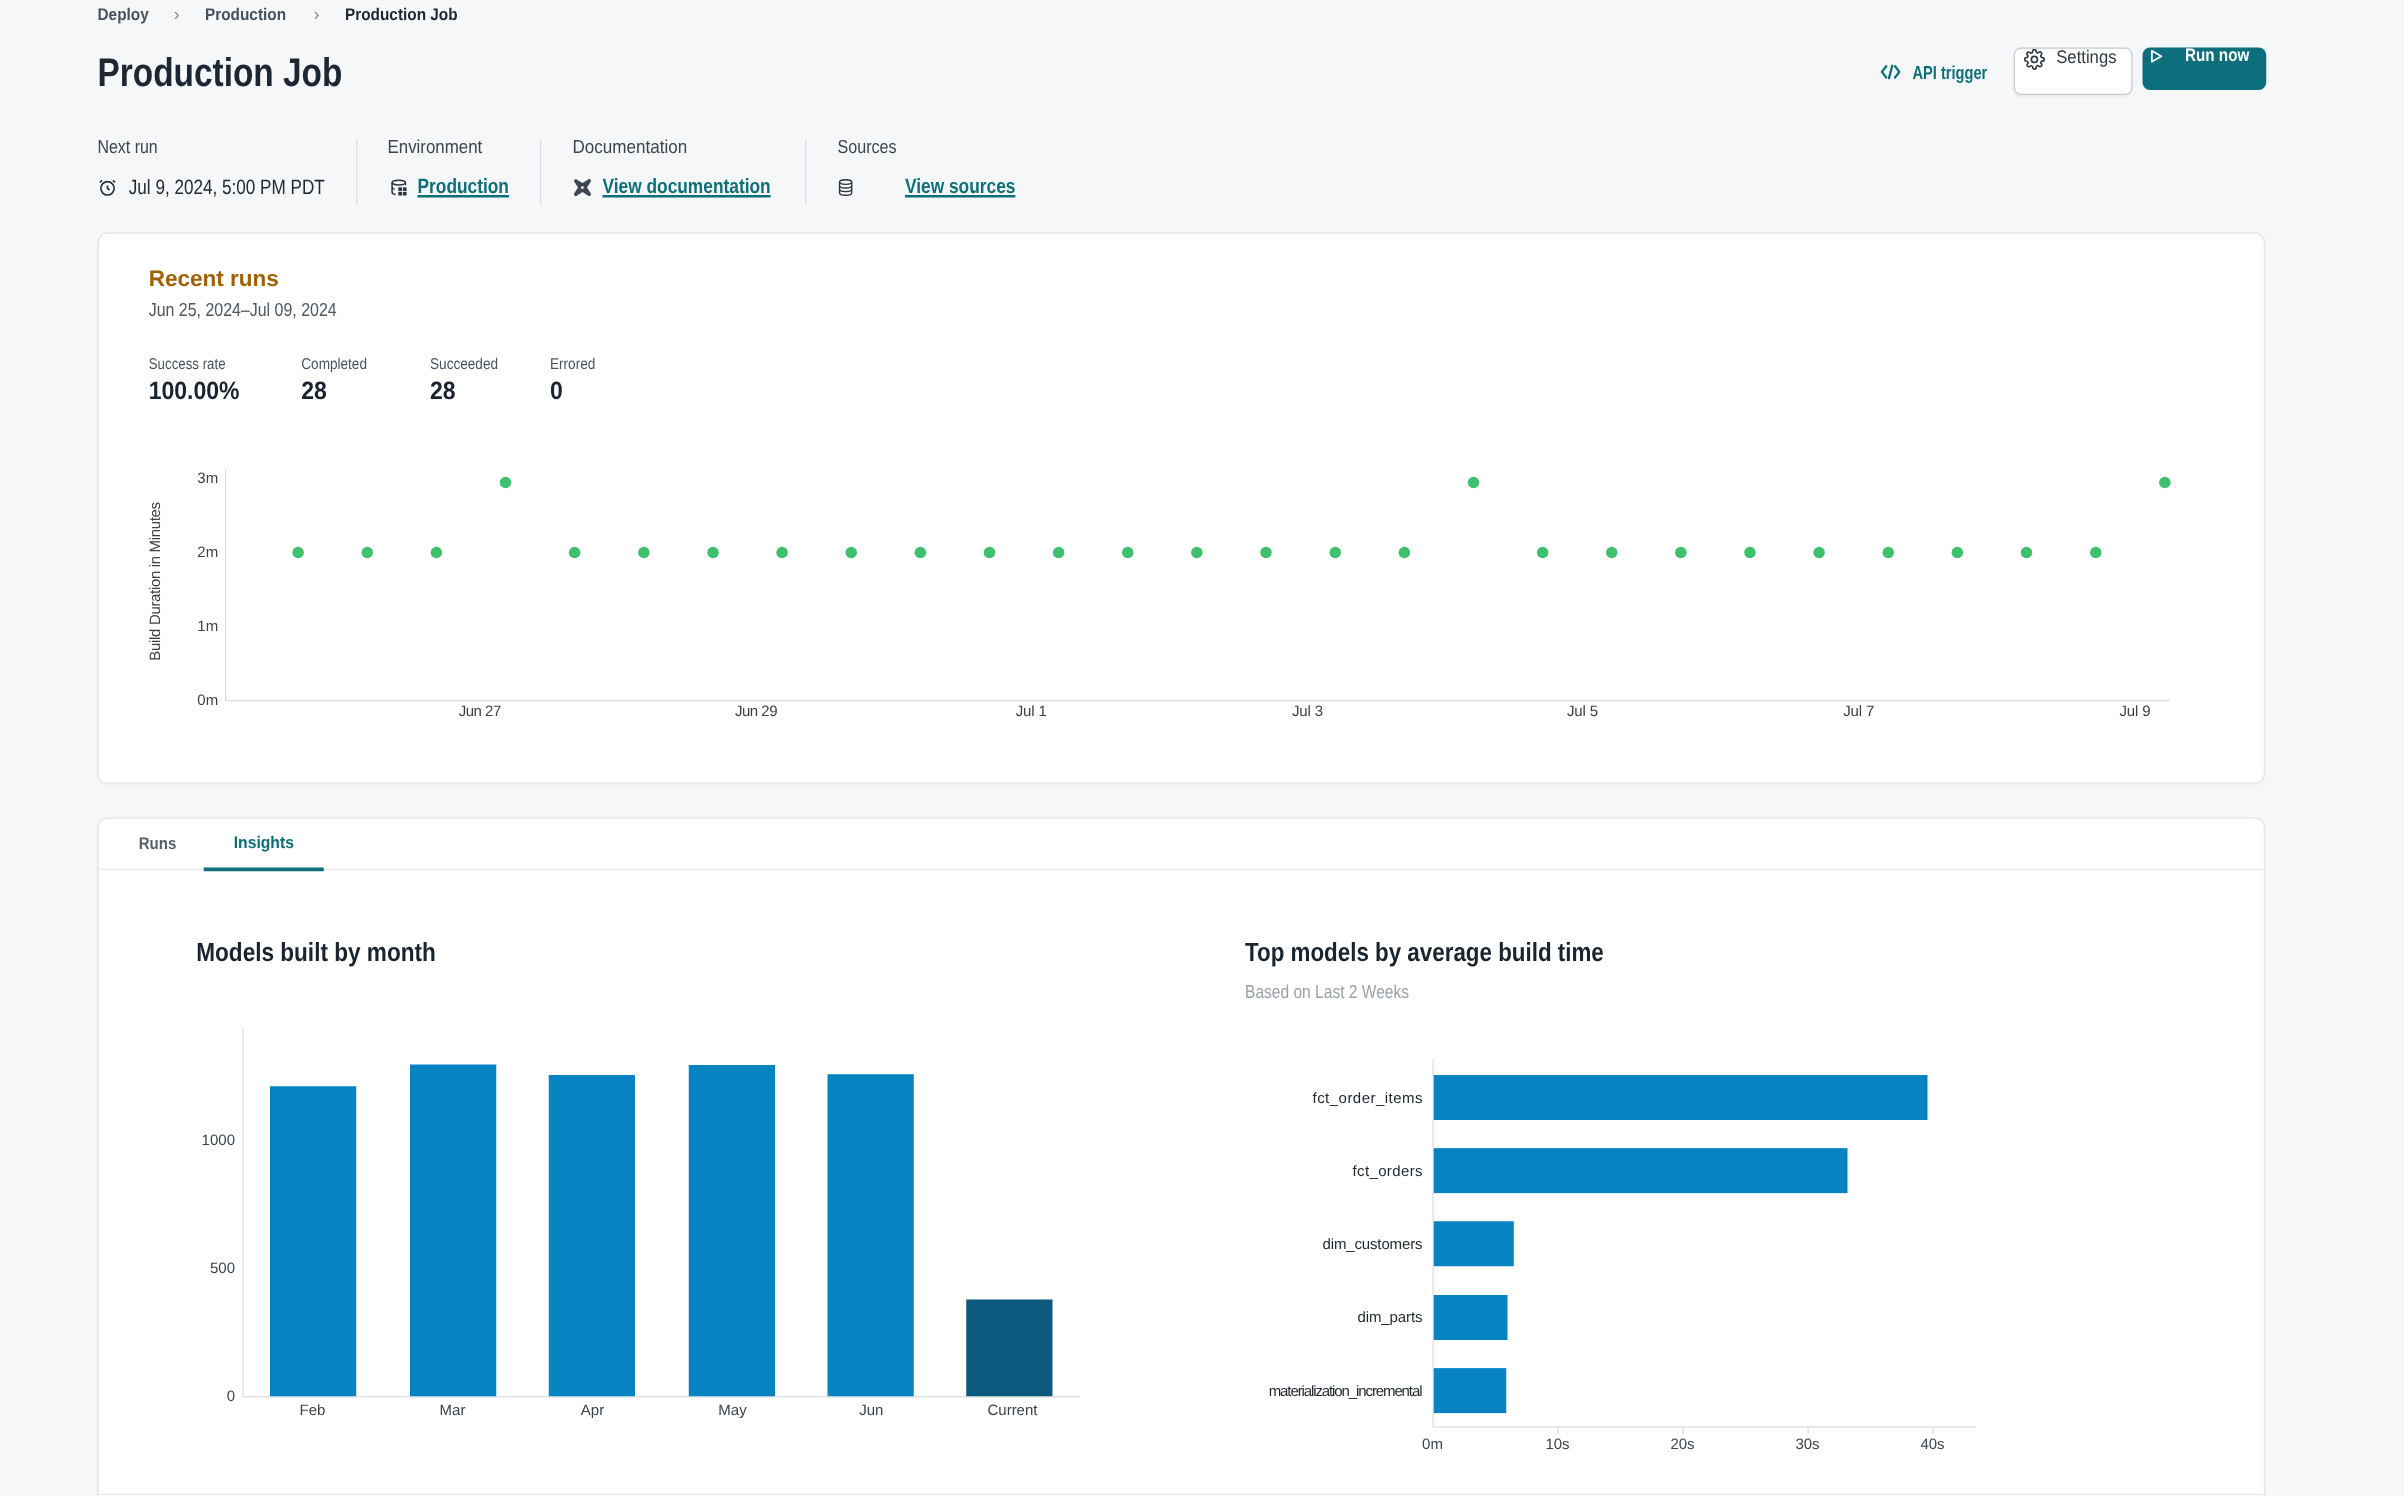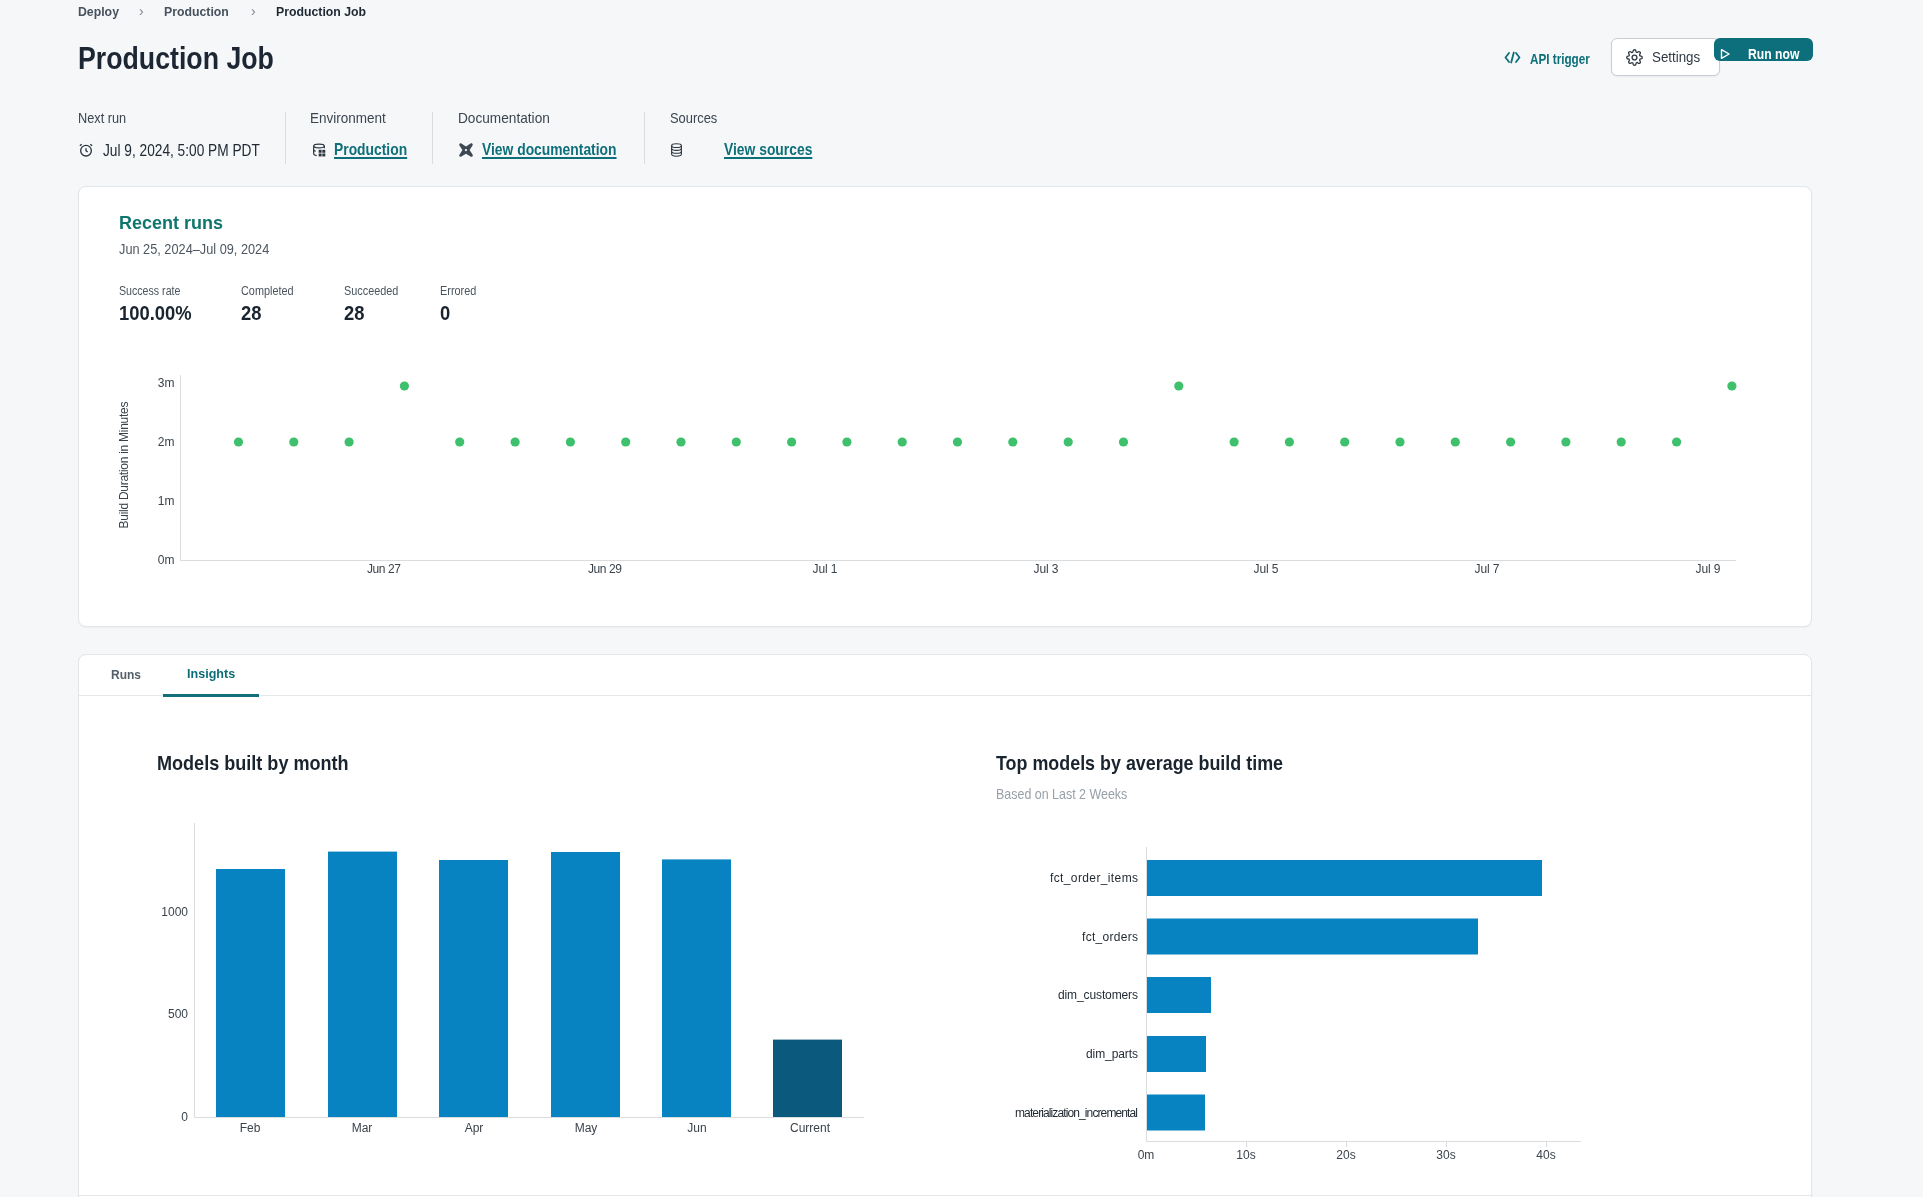--- a/index.html
+++ b/index.html
@@ -22,29 +22,29 @@
 
 <div class="abs" style="left:78px; top:42px; font-size:32px; font-weight:700; color:#1c2733; transform:scaleX(0.835); transform-origin:0 0;">Production Job</div>
 
 <svg class="abs" style="left:1504px; top:51px;" width="17" height="13" viewBox="0 0 17 13" fill="none" stroke="#0c6f79" stroke-width="1.8" stroke-linecap="round" stroke-linejoin="round">
   <path d="M5 2 L1.5 6.5 L5 11"></path>
     <path d="M12 2 L15.5 6.5 L12 11"></path>
     <path d="M9.8 1.5 L7.2 11.5"></path>
 </svg>
 <div class="abs" style="left:1530px; top:51px; font-size:15px; font-weight:600; color:#0c6f79; transform:scaleX(0.78); transform-origin:0 0;">API trigger</div>
 
-<div class="abs" style="left:1611px; top:38px; width:109px; height:38px; background:#fff; border:1px solid #c7cdd2; border-radius:6px; display:flex; align-items:center; justify-content:center; gap:9px; box-shadow:0 1px 2px rgba(20,30,40,0.06);">
+<div class="abs" style="left:1611px; top:38px; width:95px; height:38px; background:#fff; border:1px solid #c7cdd2; border-radius:6px; display:flex; align-items:flex-start; justify-content:center; gap:9px; box-shadow:0 1px 2px rgba(20,30,40,0.06);">
   <svg width="17" height="17" viewBox="0 0 24 24" fill="none" stroke="#333e48" stroke-width="1.9">
     <circle cx="12" cy="12" r="3.4"></circle>
     <path d="M19.4 15a1.6 1.6 0 0 0 .33 1.82l.06.06a2 2 0 1 1-2.83 2.83l-.06-.06a1.6 1.6 0 0 0-1.82-.33 1.6 1.6 0 0 0-1 1.51V21a2 2 0 1 1-4 0v-.09a1.6 1.6 0 0 0-1-1.51 1.6 1.6 0 0 0-1.82.33l-.06.06a2 2 0 1 1-2.83-2.83l.06-.06a1.6 1.6 0 0 0 .33-1.82 1.6 1.6 0 0 0-1.51-1H3a2 2 0 1 1 0-4h.09a1.6 1.6 0 0 0 1.51-1 1.6 1.6 0 0 0-.33-1.82l-.06-.06a2 2 0 1 1 2.83-2.83l.06.06a1.6 1.6 0 0 0 1.82.33h.09a1.6 1.6 0 0 0 1-1.51V3a2 2 0 1 1 4 0v.09a1.6 1.6 0 0 0 1 1.51 1.6 1.6 0 0 0 1.82-.33l.06-.06a2 2 0 1 1 2.83 2.83l-.06.06a1.6 1.6 0 0 0-.33 1.82V9a1.6 1.6 0 0 0 1.51 1H21a2 2 0 1 1 0 4h-.09a1.6 1.6 0 0 0-1.51 1z"></path>
   </svg>
   <span class="sx" style="font-size:14.5px; color:#2f3a44; transform:scaleX(0.92);">Settings</span>
 </div>
 
-<div class="abs" style="left:1714px; top:38px; width:99px; height:23px; background:#0d6f7c; border-radius:6px; display:flex; align-items:flex-end; justify-content:center; gap:16px;">
+<div class="abs" style="left:1714px; top:38px; width:99px; height:34px; background:#0d6f7c; border-radius:6px; display:flex; align-items:flex-start; justify-content:center; gap:16px;">
   <svg width="14" height="14" viewBox="0 0 24 24" fill="none" stroke="#fff" stroke-width="2.4" stroke-linejoin="round">
     <path d="M6 4.5 L19 12 L6 19.5 Z"></path>
   </svg>
   <span class="sx" style="font-size:14.5px; color:#fff; font-weight:600; transform:scaleX(0.84);">Run now</span>
 </div>
 
 <div class="abs" style="left:78px; top:110px; font-size:15px; color:#3b4651; transform:scaleX(0.85); transform-origin:0 0;">Next run</div>
 <svg class="abs" style="left:78px; top:142px;" width="16" height="16" viewBox="0 0 24 24" fill="none" stroke="#2a3440" stroke-width="2">
   <circle cx="12" cy="13" r="8"></circle>
   <path d="M12 9.5V13l2.5 2"></path>
@@ -80,21 +80,21 @@
 
 <div class="abs" style="left:670px; top:110px; font-size:15px; color:#3b4651; transform:scaleX(0.86); transform-origin:0 0;">Sources</div>
 <svg class="abs" style="left:670px; top:142px;" width="13" height="16" viewBox="0 0 24 26" fill="none" stroke="#2a3440" stroke-width="2">
   <ellipse cx="12" cy="5" rx="9" ry="3.4"></ellipse>
   <path d="M3 5v16c0 1.9 4 3.4 9 3.4s9-1.5 9-3.4V5"></path>
   <path d="M21 10.3c0 1.9-4 3.4-9 3.4s-9-1.5-9-3.4M21 15.6c0 1.9-4 3.4-9 3.4s-9-1.5-9-3.4"></path>
 </svg>
 <div class="abs" style="left:724px; top:140px; line-height:19px;"><a class="lnk">View sources</a></div>
 
 <div class="card" style="left:78px; top:186px; width:1734px; height:441px;">
-  <div class="abs" style="left:40px; top:27px; font-size:18px; font-weight:700; color:#0f766e;">Recent runs</div>
+  <div class="abs" style="left:40px; top:27px; font-size:18px; font-weight:700; color:#a16207;">Recent runs</div>
   <div class="abs" style="left:40px; top:54px; font-size:15px; color:#4d5761; transform:scaleX(0.85); transform-origin:0 0;">Jun 25, 2024–Jul 09, 2024</div>
 
   <div class="abs" style="left:40px; top:98px; font-size:12.5px; color:#4a545e; transform:scaleX(0.85); transform-origin:0 0;">Success rate</div>
   <div class="abs" style="left:162px; top:98px; font-size:12.5px; color:#4a545e; transform:scaleX(0.87); transform-origin:0 0;">Completed</div>
   <div class="abs" style="left:265px; top:98px; font-size:12.5px; color:#4a545e; transform:scaleX(0.87); transform-origin:0 0;">Succeeded</div>
   <div class="abs" style="left:361px; top:98px; font-size:12.5px; color:#4a545e; transform:scaleX(0.87); transform-origin:0 0;">Errored</div>
   <div class="abs" style="left:40px; top:116px; font-size:20px; font-weight:700; color:#19242e; transform:scaleX(0.92); transform-origin:0 0;">100.00%</div>
   <div class="abs" style="left:162px; top:116px; font-size:20px; font-weight:700; color:#19242e; transform:scaleX(0.92); transform-origin:0 0;">28</div>
   <div class="abs" style="left:265px; top:116px; font-size:20px; font-weight:700; color:#19242e; transform:scaleX(0.92); transform-origin:0 0;">28</div>
   <div class="abs" style="left:361px; top:116px; font-size:20px; font-weight:700; color:#19242e; transform:scaleX(0.92); transform-origin:0 0;">0</div>

